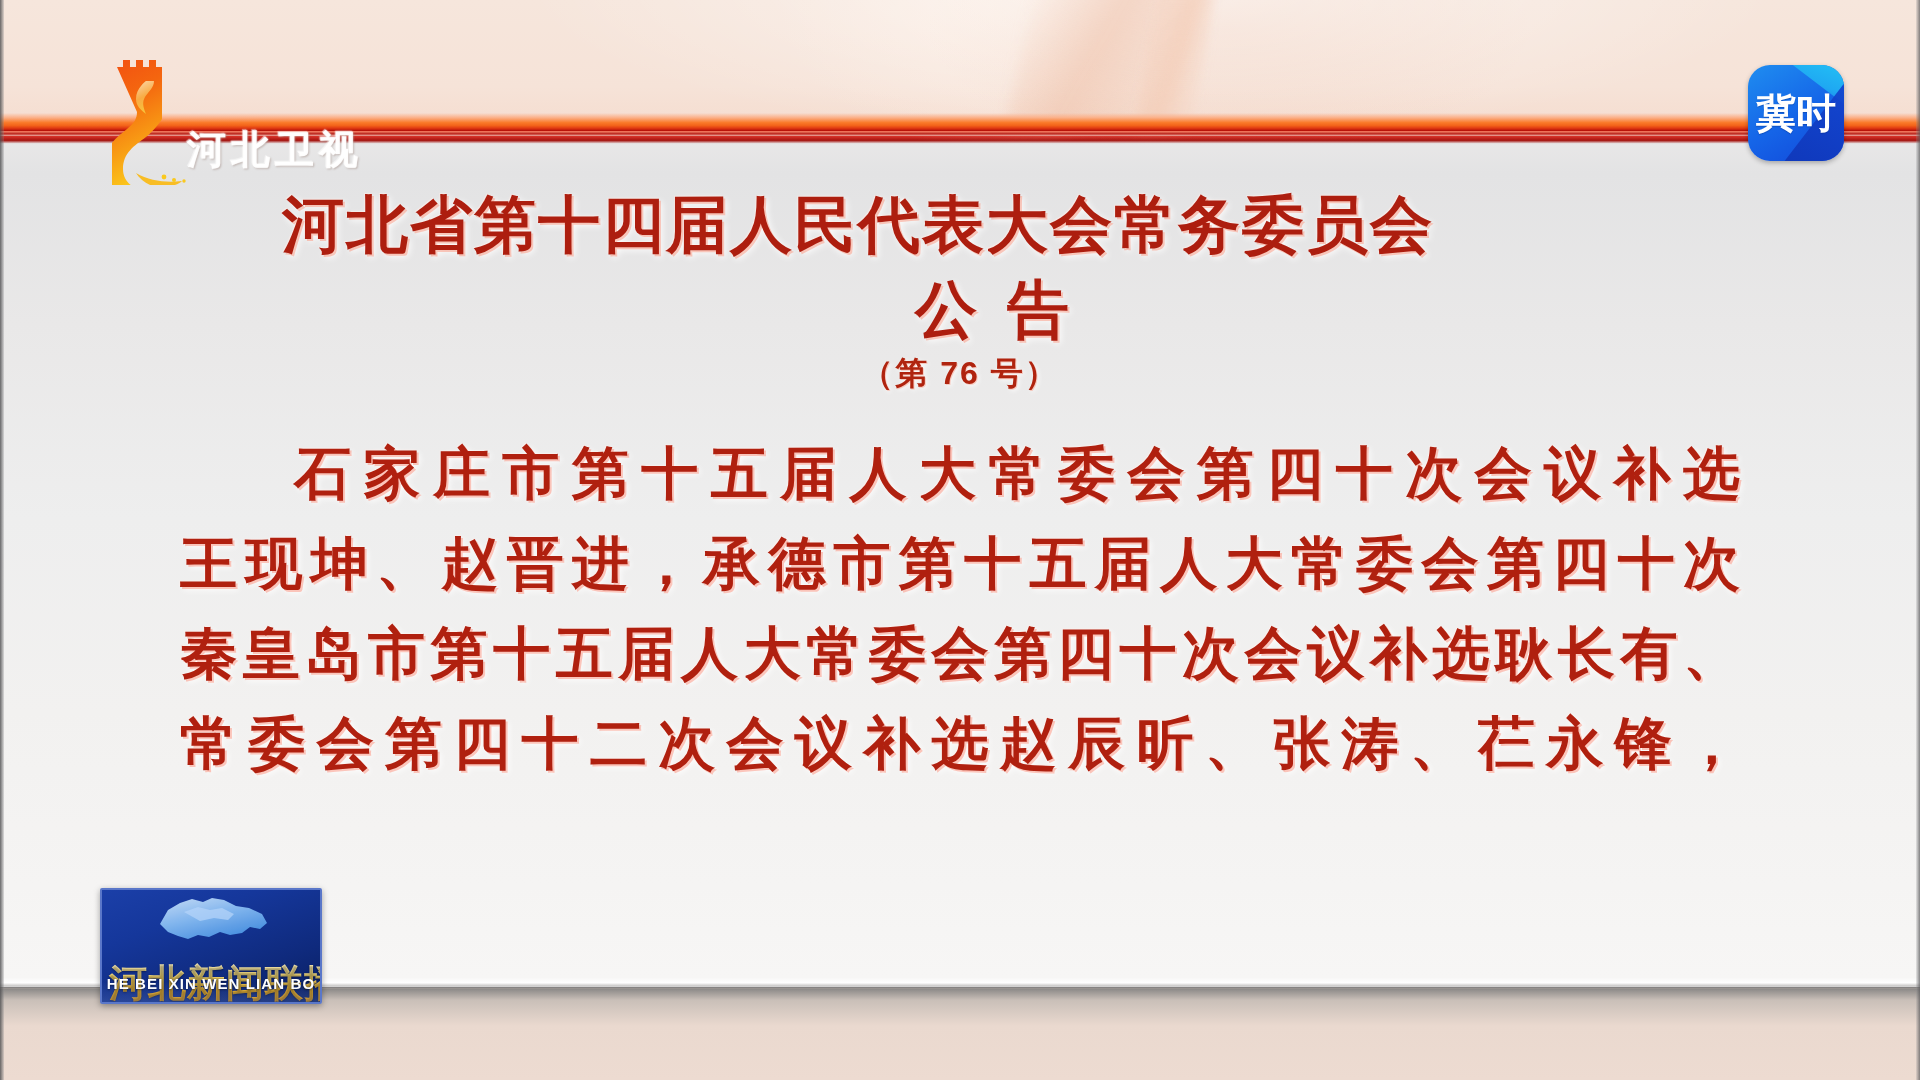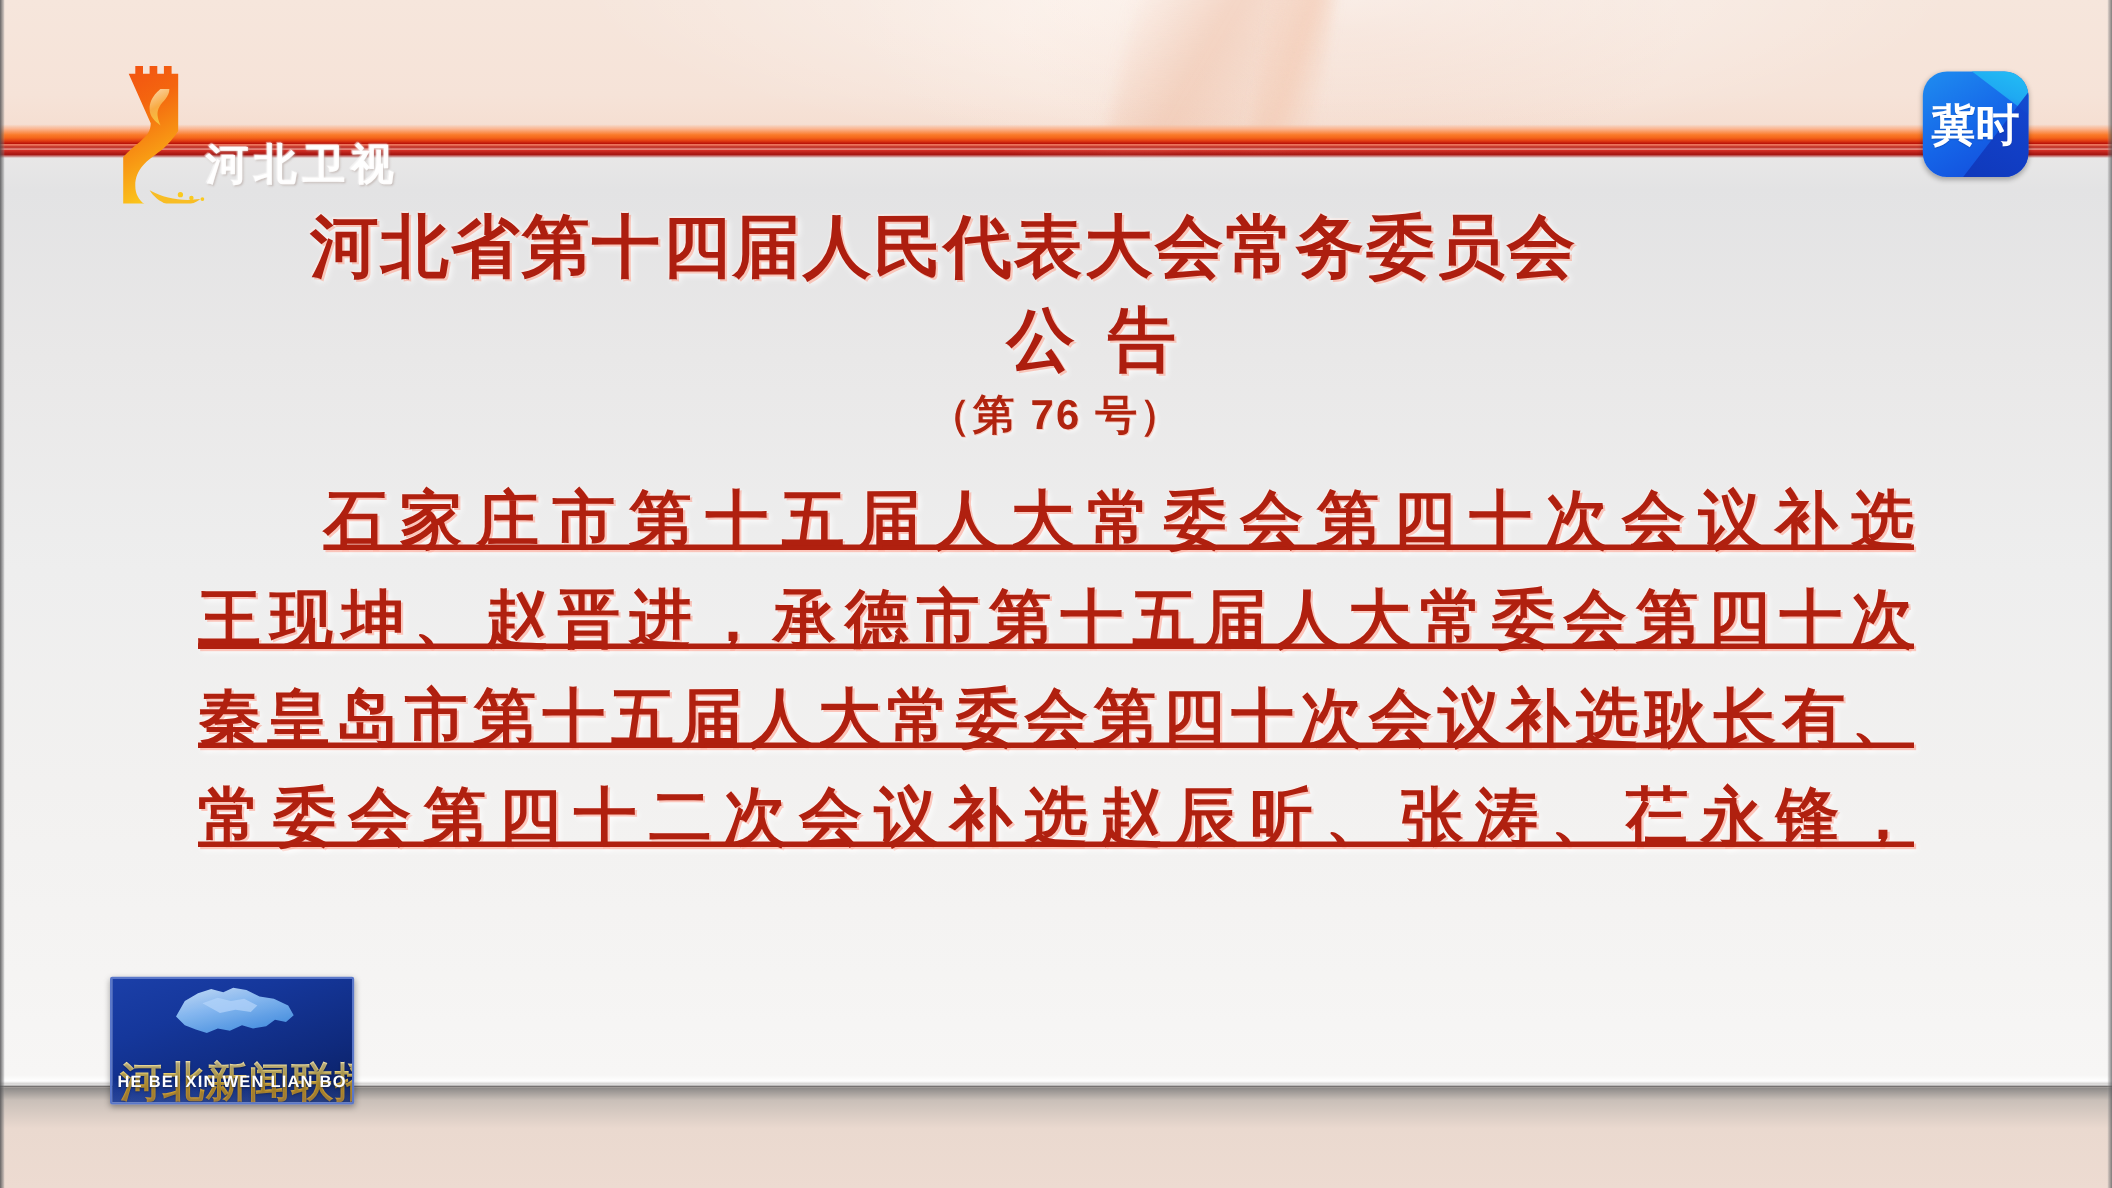--- a/index.html
+++ b/index.html
@@ -212,21 +212,21 @@
     text-shadow:
       2px 2px 0 rgba(255,120,90,0.38),
       3px 3px 7px rgba(255,255,255,0.95);
     text-indent: 30px;
     padding-left: 32px;
   }
   .doc-number {
     position: absolute;
     left: 0; top: 352px;
     width: 1920px;
-    font-size: 38px;
+    font-size: 32px;
     font-weight: 700;
     letter-spacing: 2px;
     color: #b0240f;
     text-shadow:
       1px 1px 0 rgba(255,130,100,0.35),
       2px 2px 5px rgba(255,255,255,0.9);
   }
   .doc-body {
     position: absolute;
     left: 180px; top: 428px;
@@ -237,21 +237,20 @@
     font-weight: 700;
     line-height: 90px;
     color: #b0200f;
     text-align: justify;
     text-align-last: justify;
     white-space: nowrap;
     text-shadow:
       2px 2px 0 rgba(255,120,95,0.40),
       3px 3px 6px rgba(255,255,255,0.92),
       -1px -1px 0 rgba(255,240,235,0.5);
-    text-decoration: underline;
   }
   .doc-line.indent {
     text-indent: 114px;
   }
 
   
   .program-bug {
     position: absolute;
     left: 100px; top: 888px;
     width: 218px; height: 112px;

